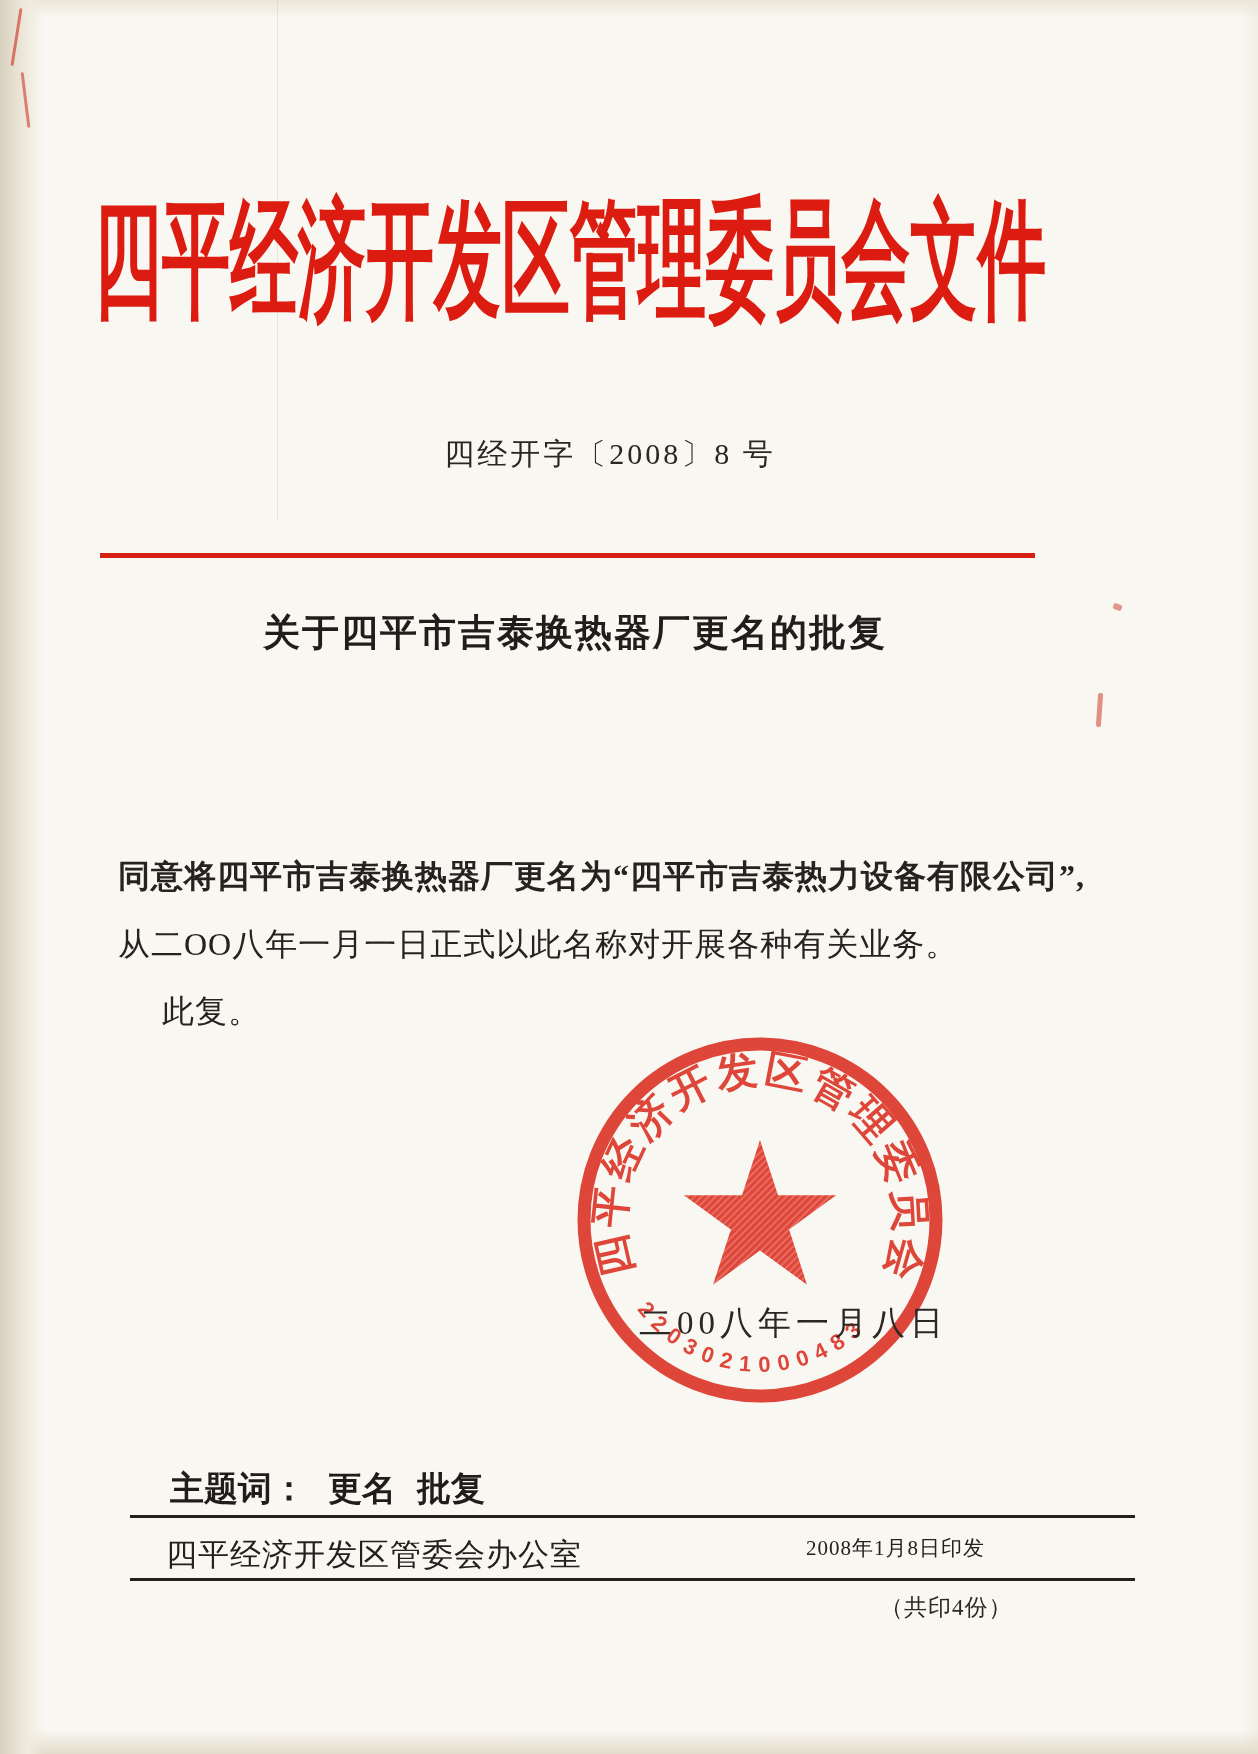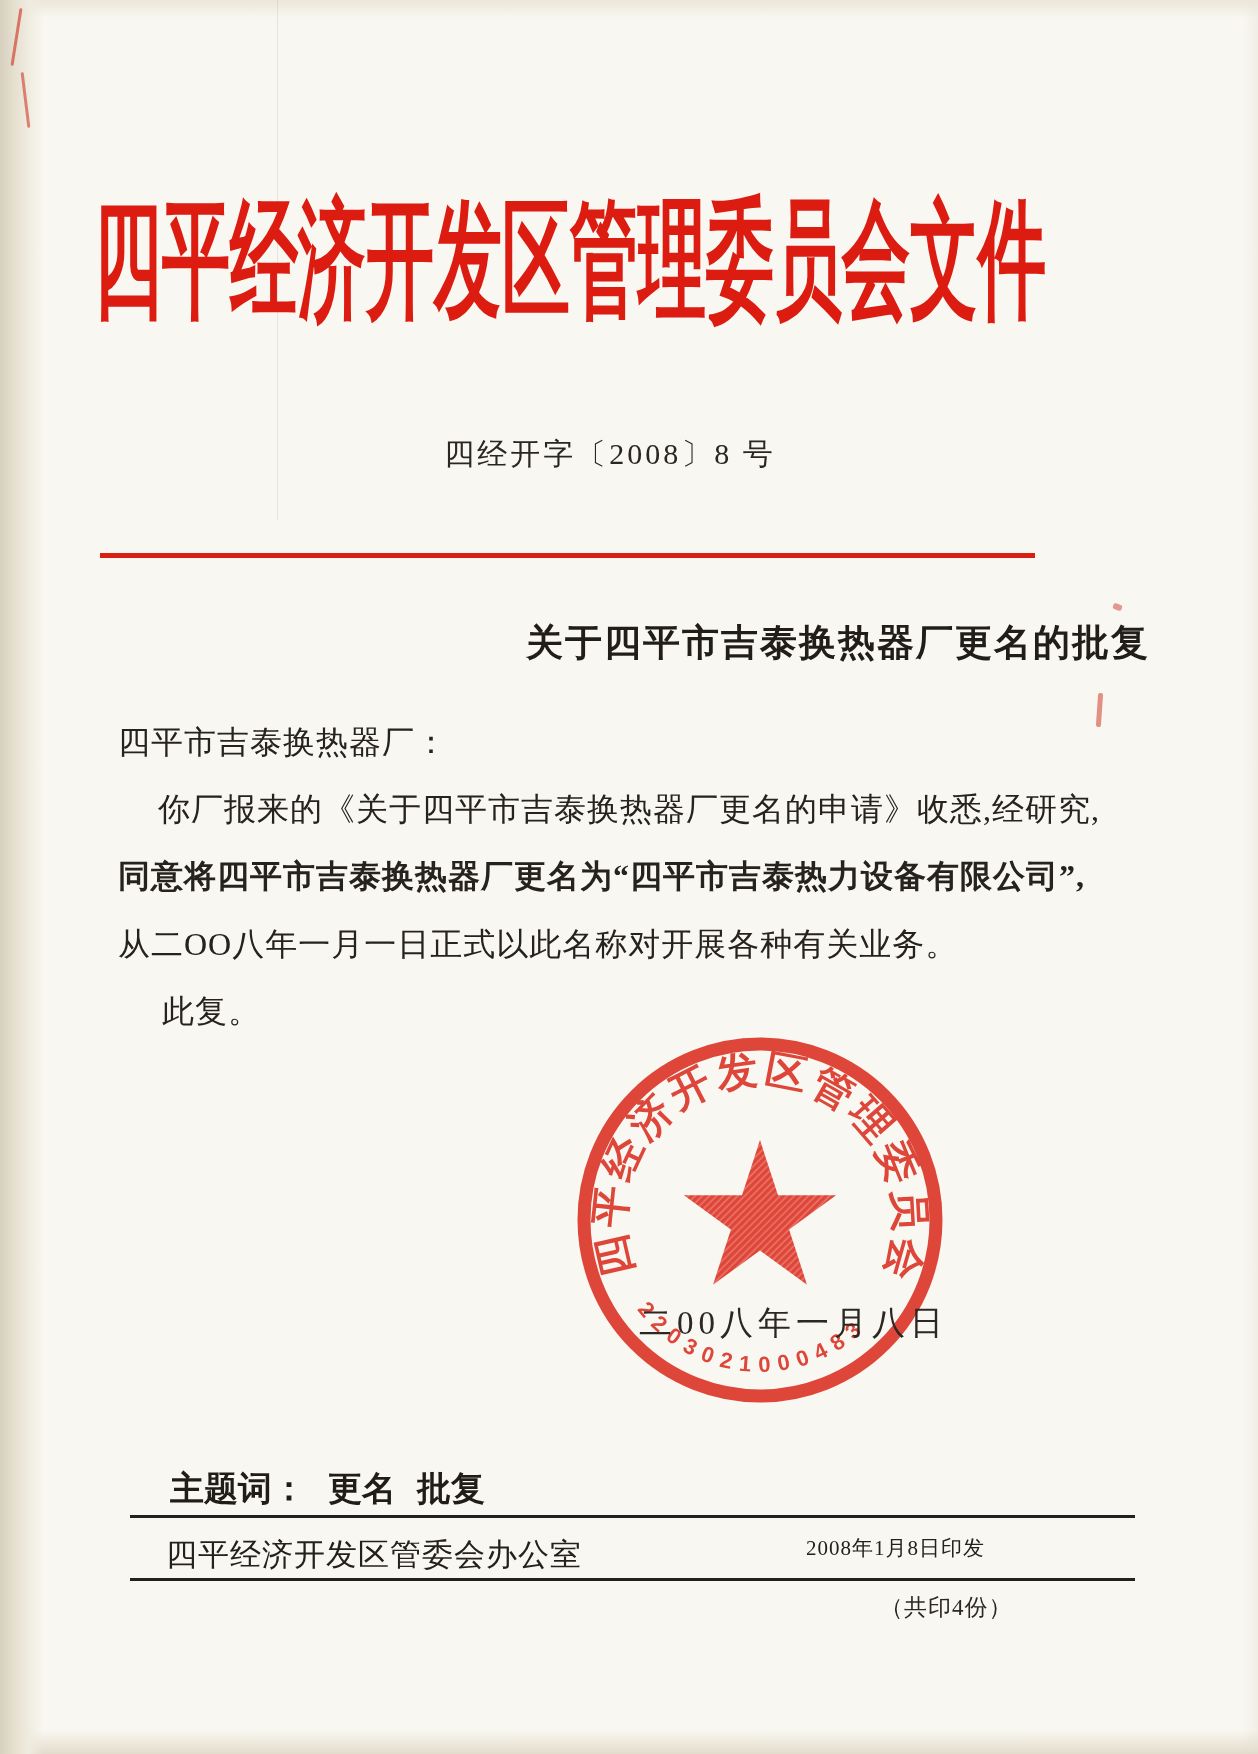--- a/index.html
+++ b/index.html
@@ -32,23 +32,23 @@
     text-align:center;white-space:nowrap;
     transform:scaleY(1.9);transform-origin:top center;
     letter-spacing:0px;
   }
   .doc-number{
     position:absolute;left:0;top:434px;width:1220px;
     text-align:center;font-size:30px;color:#2a2624;letter-spacing:3px;
   }
   .red-rule{position:absolute;left:100px;top:553px;width:935px;height:5px;background:#d81f14;}
   .doc-title{
-    position:absolute;left:0;top:608px;width:1150px;text-align:right;
+    position:absolute;left:0;top:608px;width:1150px;text-align:center;
     font-family:"Liberation Sans", sans-serif;
-    font-size:37px;font-weight:bold;color:#201d1b;letter-spacing:2px;margin-top:10px;
+    font-size:37px;font-weight:bold;color:#201d1b;letter-spacing:2px;
   }
   .body-line{
     position:absolute;left:118px;width:940px;
     font-size:32px;line-height:40px;color:#262220;letter-spacing:1px;
     white-space:nowrap;
   }
   .salutation{top:722px;}
   .bl0{top:789px;padding-left:40px;}
   .bl1{top:856px;font-weight:bold;}
   .bl2{top:924px;}
@@ -88,22 +88,20 @@
   <div class="artifact a4"></div>
 
   <div class="header-title">四平经济开发区管理委员会文件</div>
 
   <div class="doc-number">四经开字〔2008〕8 号</div>
 
   <div class="red-rule"></div>
 
   <div class="doc-title">关于四平市吉泰换热器厂更名的批复</div>
 
-  <div class="body-line salutation">四平市吉泰换热器厂：</div>
-  <div class="body-line bl0">你厂报来的《关于四平市吉泰换热器厂更名的申请》收悉,经研究,</div>
   <div class="body-line bl1">同意将四平市吉泰换热器厂更名为“四平市吉泰热力设备有限公司”,</div>
   <div class="body-line bl3">此复。</div>
   <div class="body-line bl2">从二OO八年一月一日正式以此名称对开展各种有关业务。</div>
 
   <svg class="stamp" width="420" height="420" viewBox="0 0 420 420">
     <defs>
       <pattern id="starHatch" width="5" height="5" patternUnits="userSpaceOnUse" patternTransform="rotate(45)">
         <rect width="5" height="5" fill="#eb6a5c"></rect>
         <rect width="3.4" height="5" fill="#dc382b"></rect>
       </pattern>

